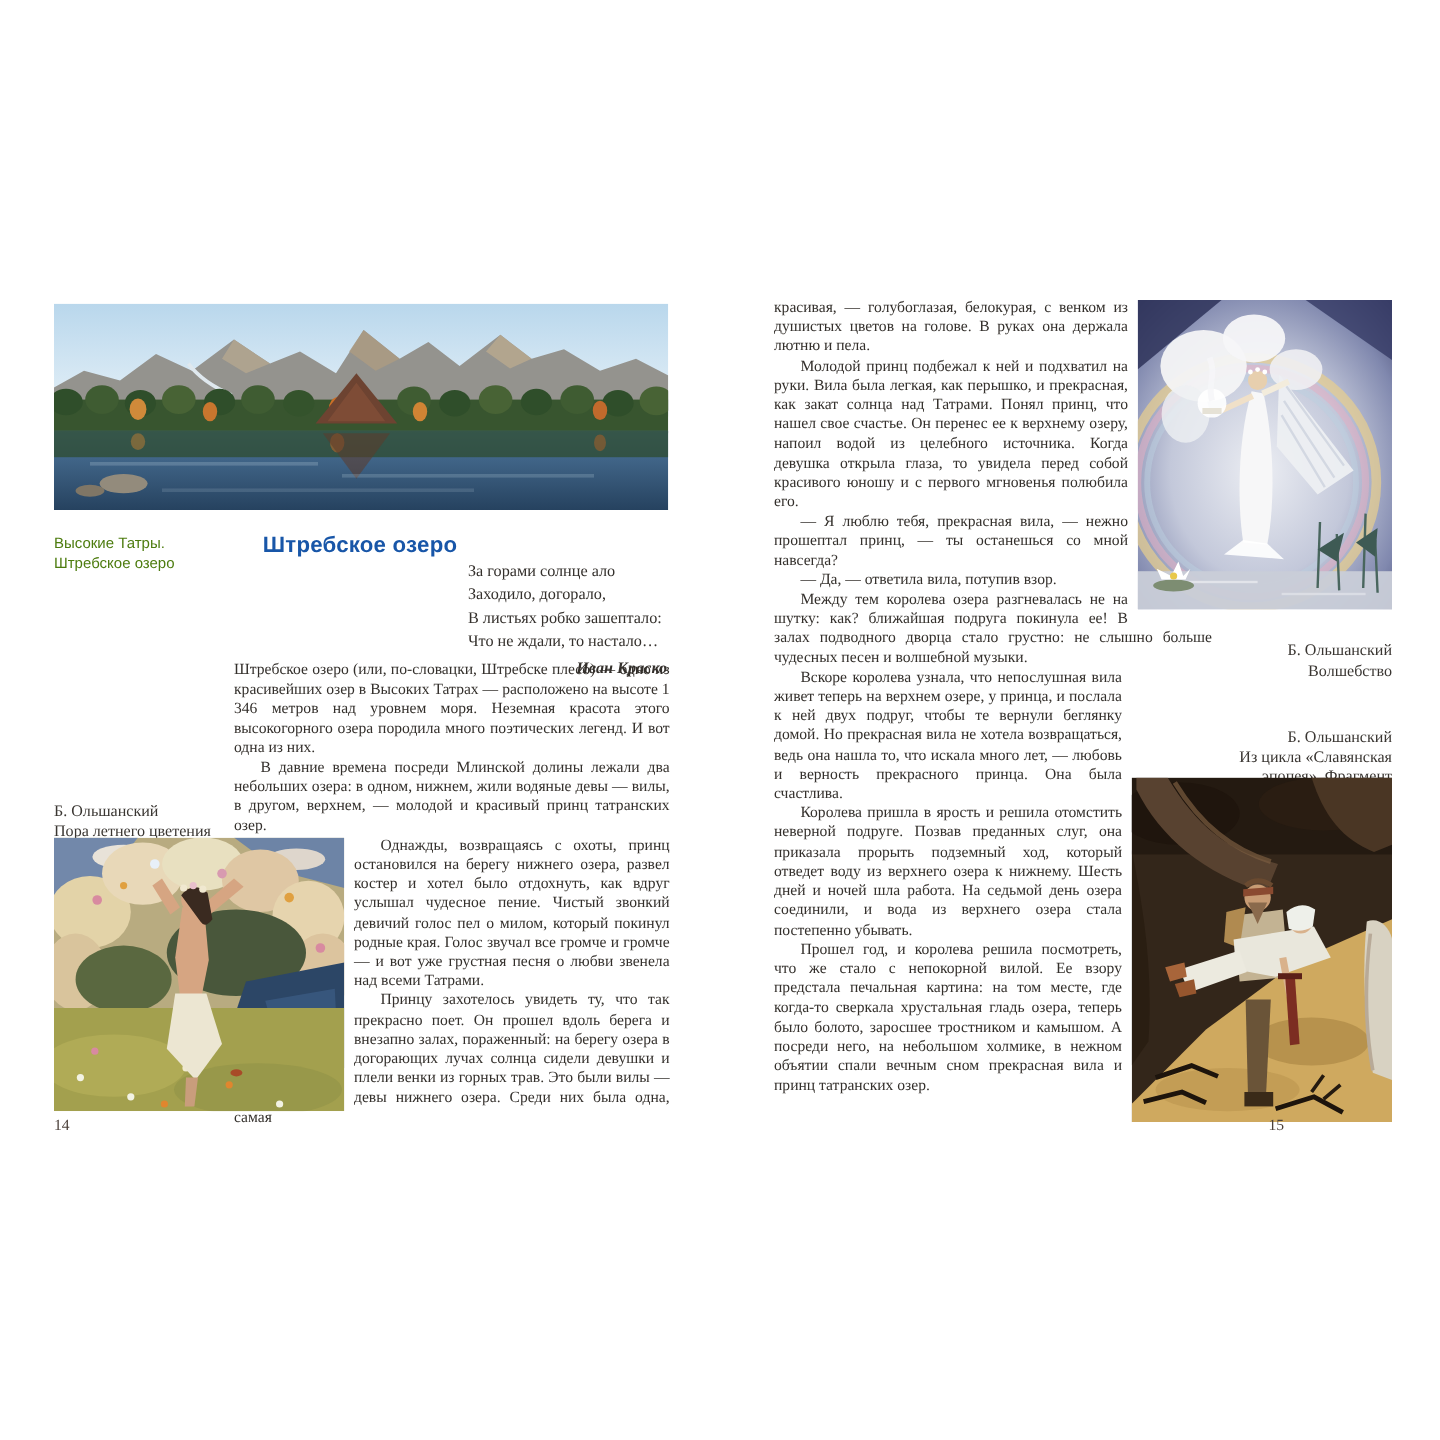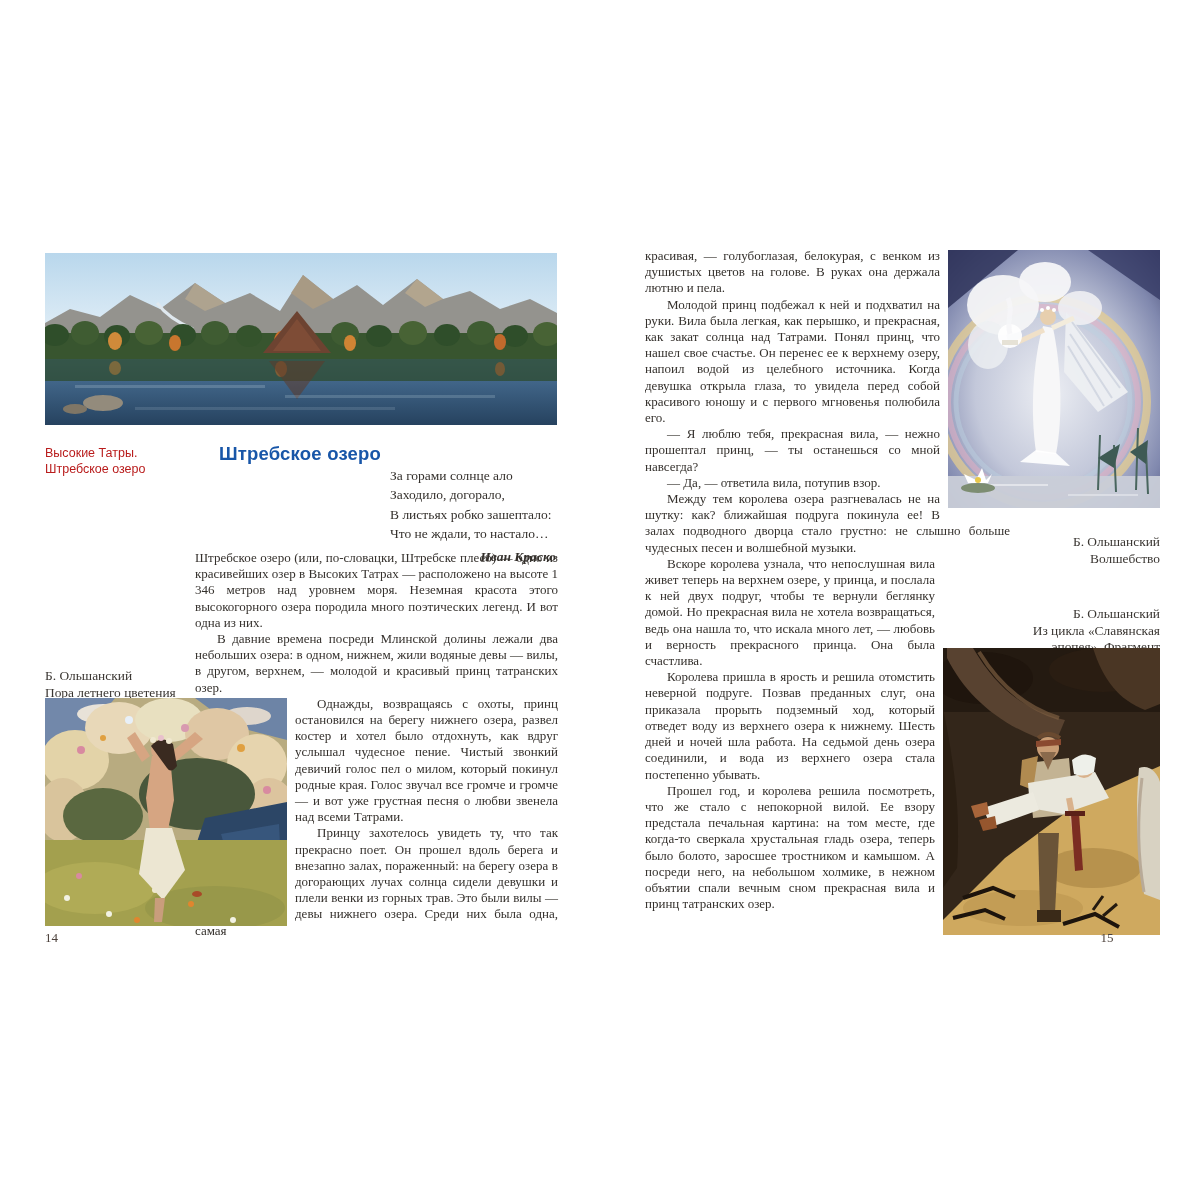--- a/index.html
+++ b/index.html
@@ -25,34 +25,34 @@
 
   
   .heading {
     left:40px; top:443px; width:520px; text-align:center;
     font-family:"Liberation Sans", sans-serif; font-weight:bold;
     font-size:18.5px; color:#1856a8; letter-spacing:0.2px;
   }
   .photo-cap {
     left:45px; top:446px; width:170px;
     font-family:"Liberation Sans", sans-serif;
-    font-size:12.5px; line-height:15.5px; color:#b91c1c;
+    font-size:12.5px; line-height:15.5px; color:#4d7c0f;
   }
   .art-cap { font-size:13.4px; line-height:16.5px; color:#3a3632;margin-top:24px; }
   .art-cap .title { }
   .art-cap-left { left:45px; top:644px; width:240px; }
   .cap-r1 { left:940px; top:510px; width:220px; text-align:right; }
   .cap-r2 { left:940px; top:582px; width:220px; text-align:right; }
 
   .poem { left:390px; top:466px; width:166px; font-size:13.5px; line-height:19.4px; }
   .poem .author { text-align:right; font-style:italic; margin-top:3px;font-weight:bold; }
 
   .pgnum { font-size:13px; color:#4c413b; }
   .pgnum-left  { left:45px;  top:930px; }
-  .pgnum-right { left:1057px; top:930px; width:100px; text-align:center; }
+  .pgnum-right { left:1057px; top:930px; width:100px; text-align:left; }
 
   
   .artwork { overflow:hidden; }
   .artwork svg { display:block; width:100%; height:100%; }
   .panorama { left:45px;  top:253px; width:512px; height:172px; }
   .paint1   { left:45px;  top:698px; width:242px; height:228px; }
   .paint2   { left:948px; top:250px; width:212px; height:258px; }
   .paint3   { left:943px; top:648px; width:217px; height:287px; }
 </style>
 </head>

